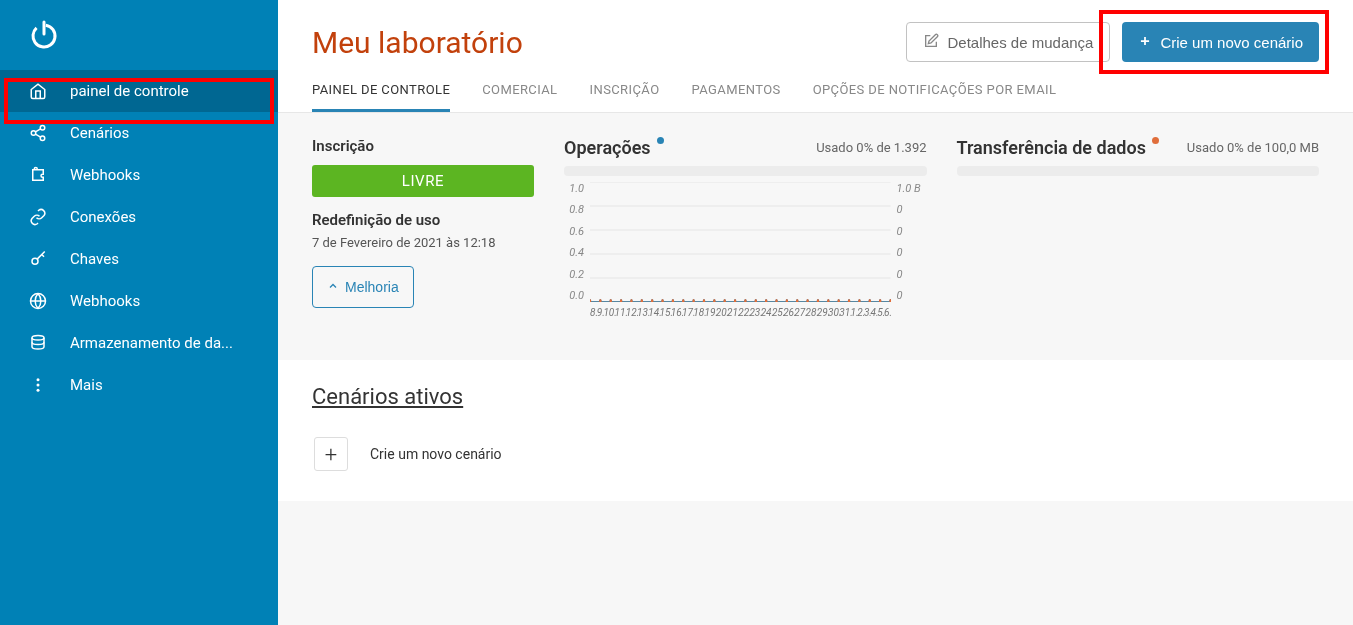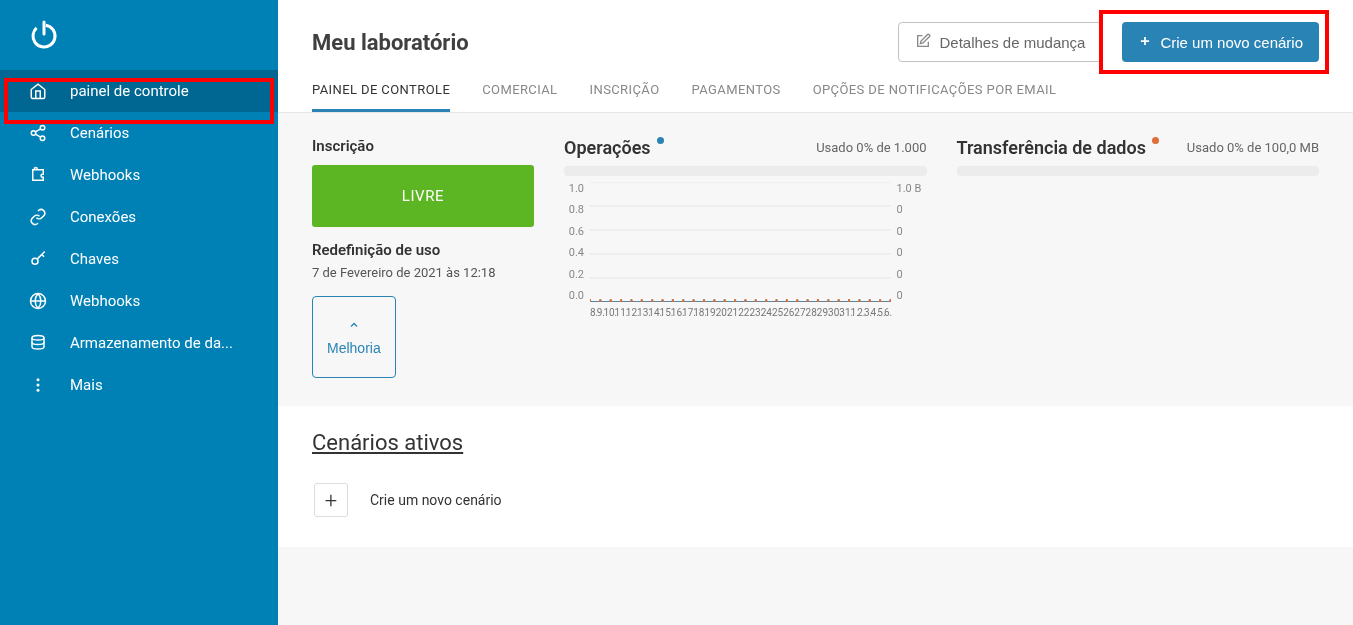--- a/index.html
+++ b/index.html
@@ -74,41 +74,40 @@
     flex-direction: column;
     min-width: 0;
   }
   .header {
     display: flex;
     align-items: center;
     justify-content: space-between;
     padding: 22px 34px 0 34px;
   }
   .page-title {
-    font-size: 22px;
-    font-weight: 700;
-    color: #404040;
+    font-size: 30px;
+    font-weight: 400;
+    color: #c2410c;
   }
   .header-actions {
     display: flex;
     gap: 12px;
     align-items: center;
     position: relative;
   }
   .btn {
     display: inline-flex;
     align-items: center;
     gap: 8px;
     height: 40px;
     padding: 0 16px;
     border-radius: 4px;
     cursor: pointer;
     font-size: 15px;
     border: none;
-    margin-left: 8px;
   }
   .btn-outline {
     background: #fff;
     border: 1px solid #c2c2c2;
     color: #666;
   }
   .btn-primary {
     background: #2984b5;
     color: #fff;
   }
@@ -160,21 +159,21 @@
   .sub-title {
     font-weight: 600;
     font-size: 15px;
     color: #333;
     margin-bottom: 10px;
   }
   .plan-badge {
     background: #5cb522;
     color: #fff;
     text-align: center;
-    padding: 22px 0;
+    padding: 7px 0;
     border-radius: 3px;
     font-size: 15px;
     letter-spacing: .6px;
     margin-bottom: 14px;
   }
   .reset-title {
     font-weight: 600;
     font-size: 15px;
     margin-bottom: 6px;
   }
@@ -184,24 +183,23 @@
     margin-bottom: 16px;
   }
   .upgrade-btn {
     display: inline-flex;
     align-items: center;
     gap: 6px;
     border: 1px solid #2984b5;
     color: #2984b5;
     background: transparent;
     border-radius: 4px;
-    padding: 21px 14px;
+    padding: 12px 14px;
     font-size: 14px;
     cursor: pointer;
-    flex-direction: column;
   }
   .chart-panel {
     flex: 1;
     min-width: 0;
   }
   .chart-header {
     display: flex;
     justify-content: space-between;
     align-items: center;
     margin-bottom: 8px;
@@ -219,20 +217,21 @@
   .progress-bar {
     height: 10px;
     background: #ececec;
     border-radius: 4px;
     margin-bottom: 6px;
   }
   .chart-area {
     position: relative;
     height: 150px;
     margin-top: 4px;
+    font-style: italic;
   }
   .chart-svg { width: 100%; height: 100%; }
   .y-left, .y-right {
     position: absolute;
     top: 0;
     height: 120px;
     display: flex;
     flex-direction: column;
     justify-content: space-between;
     font-size: 11px;
@@ -427,21 +426,21 @@
             <span>Melhoria</span>
           </button>
         </div>
 
         <div class="chart-panel" style="flex:1">
           <div class="chart-header">
             <div class="chart-title">
               <span>Operações</span>
               <span class="dot dot-blue"></span>
             </div>
-            <div class="chart-sub">Usado 0% de 1.000</div>
+            <div class="chart-sub">Usado 0% de 1.392</div>
           </div>
           <div class="progress-bar"></div>
           <div class="chart-area">
             <div class="y-left">
                 <div>1.0</div>
                 <div>0.8</div>
                 <div>0.6</div>
                 <div>0.4</div>
                 <div>0.2</div>
                 <div>0.0</div>

